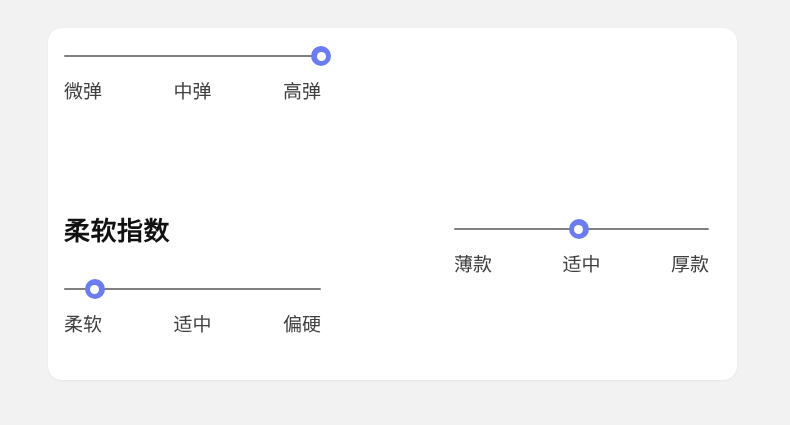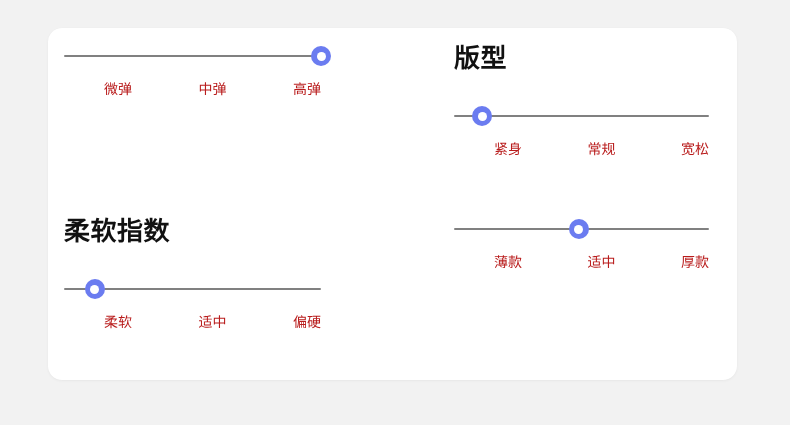--- a/index.html
+++ b/index.html
@@ -97,26 +97,25 @@
   .tick-labels {
     position: relative;
     display: flex;
     justify-content: space-between;
     margin-top: 15px;
   }
   .col-left  .tick-labels { width: 257px; }
   .col-right .tick-labels { width: 255px; }
 
   .tick-label {
-    font-size: 14px;
-    color: #b91c1c;
+    font-size: 19px;
+    color: #404040;
     line-height: 1.1;
     white-space: nowrap;
     cursor: pointer;
-    margin-left: 40px;
   }
   .tick-label.align-start  { text-align: left; }
   .tick-label.align-center { text-align: left; }
   .tick-label.align-end    { text-align: right; }
 </style>
 </head>
 <body>
 
 <div class="panel">
   <div class="grid">
@@ -126,32 +125,20 @@
         <div class="track-line"></div>
         <div class="thumb" id="thumb-elasticity" style="left: 100%;"></div>
       </div>
       <div class="tick-labels">
         <div class="tick-label align-start">微弹</div>
         <div class="tick-label align-center">中弹</div>
         <div class="tick-label align-end">高弹</div>
       </div>
     </div>
 
-    <div class="slider-group col-right row-top">
-      <div class="group-title">版型</div>
-      <div class="track-area">
-        <div class="track-line"></div>
-        <div class="thumb" id="thumb-fit" style="left: 11%;"></div>
-      </div>
-      <div class="tick-labels">
-        <div class="tick-label align-start">紧身</div>
-        <div class="tick-label align-center">常规</div>
-        <div class="tick-label align-end">宽松</div>
-      </div>
-    </div>
 
     <div class="slider-group col-left row-bottom">
       <div class="group-title">柔软指数</div>
       <div class="track-area">
         <div class="track-line"></div>
         <div class="thumb" id="thumb-softness" style="left: 12%;"></div>
       </div>
       <div class="tick-labels">
         <div class="tick-label align-start">柔软</div>
         <div class="tick-label align-center">适中</div>

